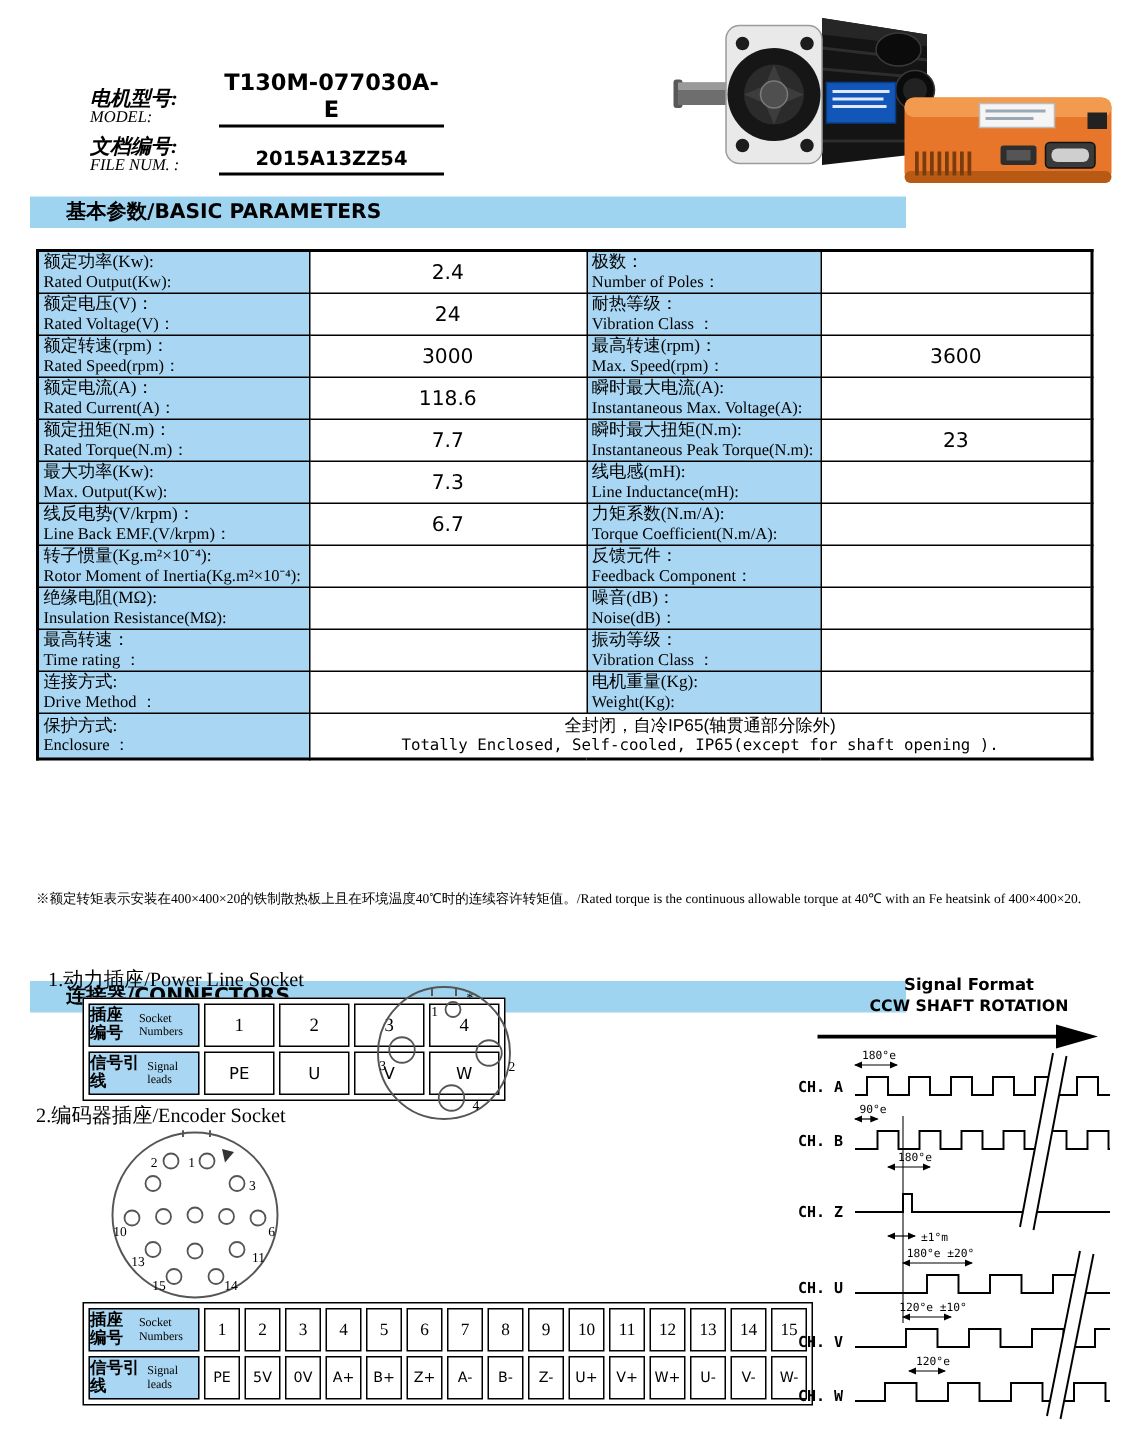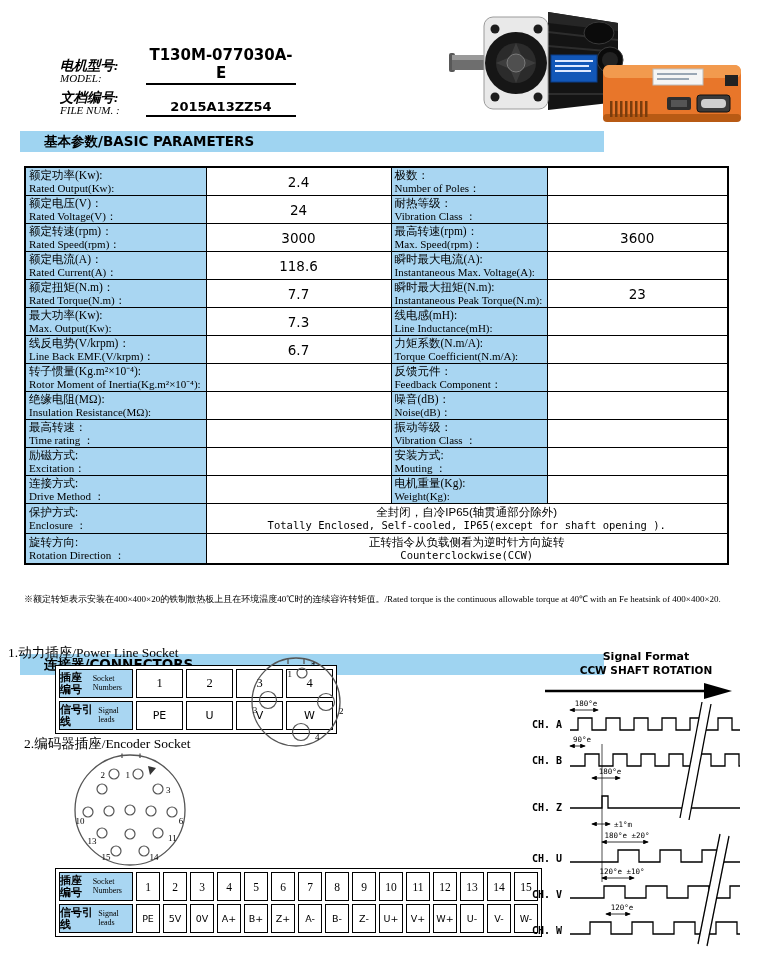--- a/index.html
+++ b/index.html
@@ -38,21 +38,21 @@
   .lblc .cn{font-size:11.5px;line-height:13px;font-family:"Liberation Serif",serif;}
   .lblc .en{font-size:11px;line-height:12px;font-family:Liberation Serif, serif;}
   .valc{text-align:center;font-size:13.5px;font-family:"DejaVu Sans",sans-serif;}
   .valc .vcn{font-size:11.5px;line-height:14px;font-family:"Liberation Sans",sans-serif;}
   .valc .ven{font-size:10.5px;line-height:13px;font-family:"DejaVu Sans Mono",monospace;}
 
   #footnote{position:absolute;left:24px;top:592px;width:712px;font-size:9px;
             font-family:"Liberation Serif",serif;}
 
   
-  #pt-title{position:absolute;left:8px;top:644px;font-size:13.5px;font-family:"Liberation Serif",serif;}
+  #pt-title{position:absolute;left:32px;top:644px;font-size:13.5px;font-family:"Liberation Serif",serif;}
   #enc-title{position:absolute;left:24px;top:735px;font-size:13.5px;font-family:"Liberation Serif",serif;}
 
   .socket-grid{position:absolute;background:#fff;border:1px solid #000;padding:3px;
                display:grid;gap:3px;box-sizing:border-box;}
   #power-grid{left:55px;top:665px;width:282px;grid-template-rows:29px 29px;}
   #enc-grid{left:55px;top:868px;width:487px;grid-template-rows:29px 29px;}
   .slabel{background:var(--cell,#a9d6f2);border:1px solid #000;display:flex;flex-direction:row;
           align-items:center;justify-content:flex-end;line-height:1.05;}
   .slabel .scn{font-size:11px;font-weight:bold;}
   .slabel .sen{font-size:8px;font-family:"Liberation Serif",serif;}
@@ -272,60 +272,38 @@
         </td>
         <td class="valc"></td>
         <td class="lblc">
           <div class="cn">振动等级：</div>
           <div class="en">Vibration Class ：</div>
         </td>
         <td class="valc"></td>
       </tr>
       <tr>
         <td class="lblc">
-          <div class="cn">励磁方式:</div>
-          <div class="en">Excitation：</div>
-        </td>
-        <td class="valc"></td>
-        <td class="lblc">
-          <div class="cn">安装方式:</div>
-          <div class="en">Mouting ：</div>
-        </td>
-        <td class="valc"></td>
-      </tr>
-      <tr>
-        <td class="lblc">
           <div class="cn">连接方式:</div>
           <div class="en">Drive Method ：</div>
         </td>
         <td class="valc"></td>
         <td class="lblc">
           <div class="cn">电机重量(Kg):</div>
           <div class="en">Weight(Kg):</div>
         </td>
         <td class="valc"></td>
       </tr>
       <tr class="fullrow">
         <td class="lblc">
           <div class="cn">保护方式:</div>
           <div class="en">Enclosure ：</div>
         </td>
         <td class="valc" colspan="3">
           <div class="vcn">全封闭，自冷IP65(轴贯通部分除外)</div>
           <div class="ven">Totally Enclosed, Self-cooled, IP65(except for shaft opening ).</div>
-        </td>
-      </tr>
-      <tr class="fullrow">
-        <td class="lblc">
-          <div class="cn">旋转方向:</div>
-          <div class="en">Rotation Direction ：</div>
-        </td>
-        <td class="valc" colspan="3">
-          <div class="vcn">正转指令从负载侧看为逆时针方向旋转</div>
-          <div class="ven">Counterclockwise(CCW)</div>
         </td>
       </tr>
     </tbody>
 </table>
 
 <div id="footnote">※额定转矩表示安装在400×400×20的铁制散热板上且在环境温度40℃时的连续容许转矩值。/Rated torque is the continuous allowable torque at 40℃ with an Fe heatsink of 400×400×20.</div>
 
 <div id="pt-title">1.动力插座/Power Line Socket</div>
 <div class="socket-grid" id="power-grid" style="grid-template-columns: 74px repeat(4, 1fr);">
     <div class="slabel">

